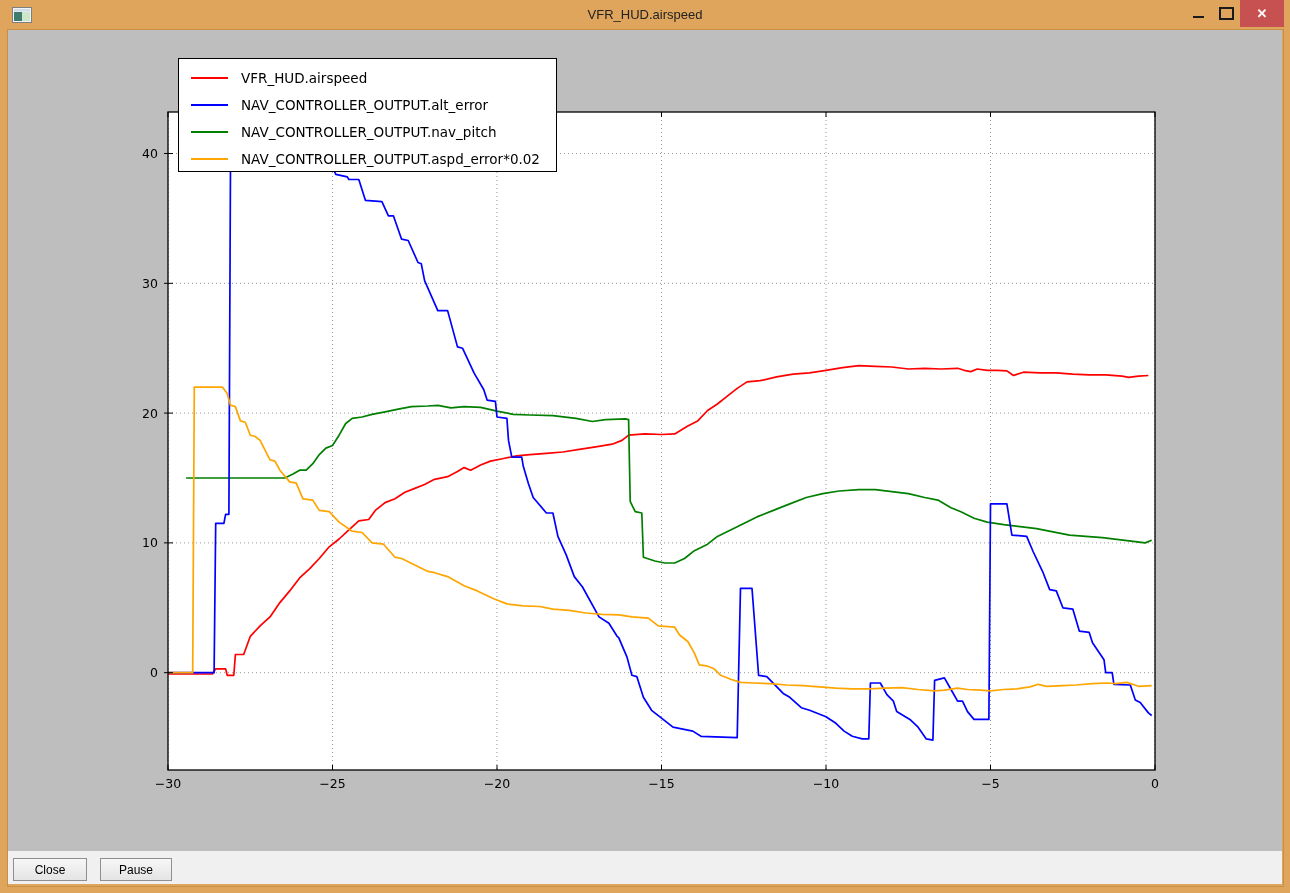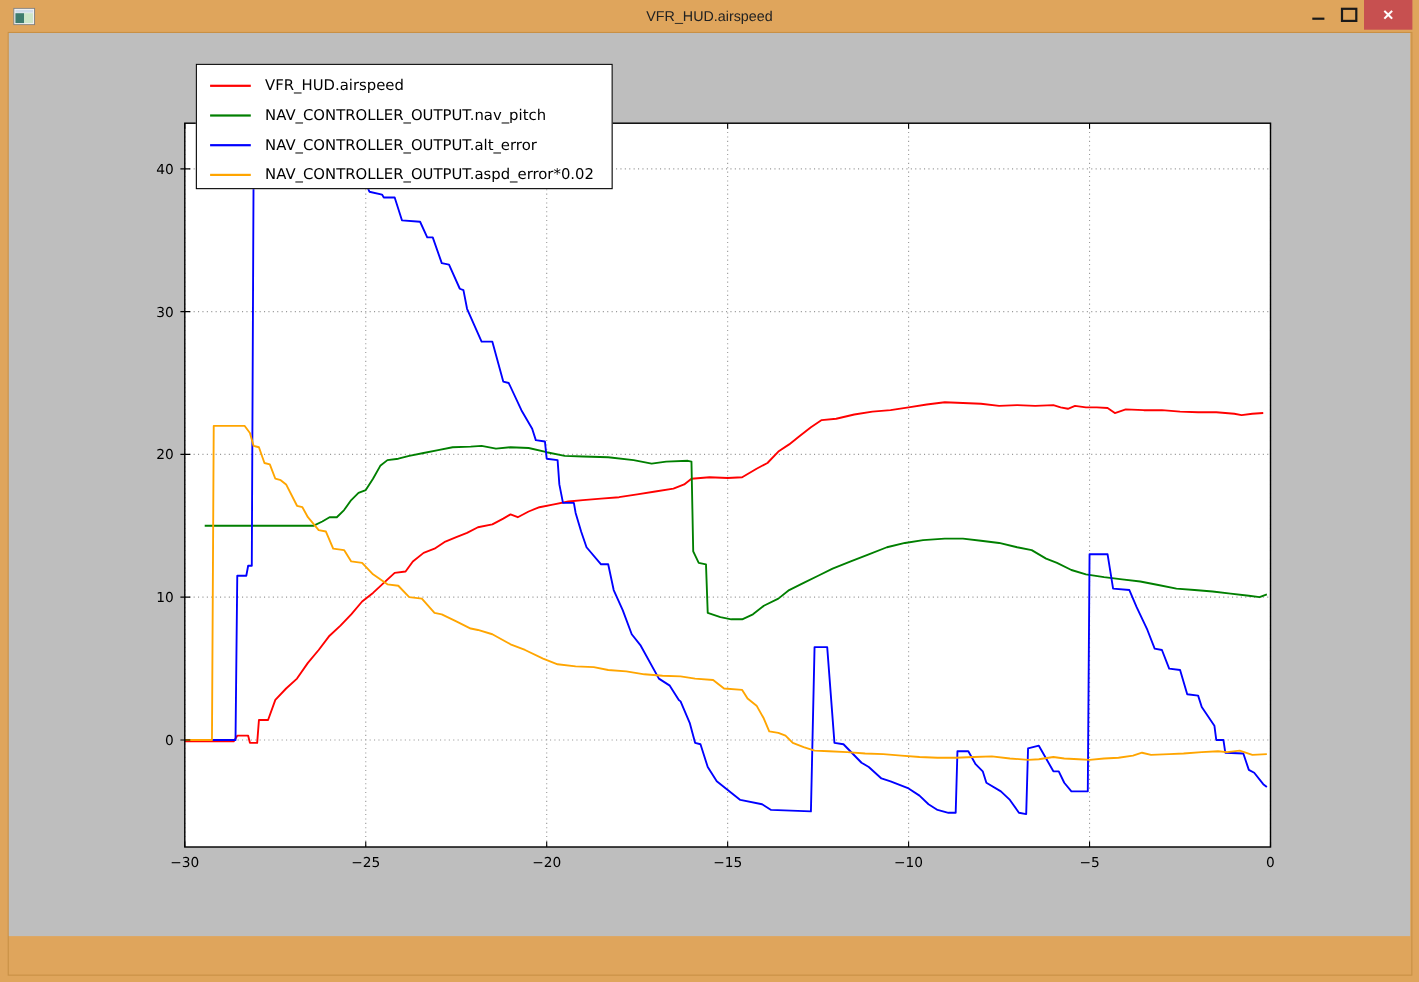--- a/index.html
+++ b/index.html
@@ -116,27 +116,31 @@
         <line x1="160" y1="123.5305719921105" x2="165" y2="123.5305719921105" stroke="#000"></line>
         <line x1="160" y1="123.5305719921105" x2="156" y2="123.5305719921105" stroke="#000"></line>
         <text x="150" y="128.03057199211048" text-anchor="end" font-size="12.5" fill="#000">40</text>
       </svg>
     <div id="legend">
         <div class="legend-row">
           <span class="legend-swatch" style="border-top-color: rgb(255, 0, 0);"></span>
           <span class="legend-label">VFR_HUD.airspeed</span>
         </div>
         <div class="legend-row">
+          <span class="legend-swatch" style="border-top-color: rgb(0, 0, 255);"></span>
+          <span class="legend-label">NAV_CONTROLLER_OUTPUT.alt_error</span>
+        </div>
+        <div class="legend-row">
           <span class="legend-swatch" style="border-top-color: rgb(0, 127, 0);"></span>
           <span class="legend-label">NAV_CONTROLLER_OUTPUT.nav_pitch</span>
-        </div>
-        <div class="legend-row">
-          <span class="legend-swatch" style="border-top-color: rgb(0, 0, 255);"></span>
-          <span class="legend-label">NAV_CONTROLLER_OUTPUT.alt_error</span>
         </div>
         <div class="legend-row">
           <span class="legend-swatch" style="border-top-color: rgb(255, 165, 0);"></span>
           <span class="legend-label">NAV_CONTROLLER_OUTPUT.aspd_error*0.02</span>
         </div>
       </div>
   </div>
 
+  <div id="bottombar">
+    <button class="tool-btn" id="btn-close">Close</button>
+    <button class="tool-btn" id="btn-pause">Pause</button>
+  </div>
 </div>
 
 </body></html>

